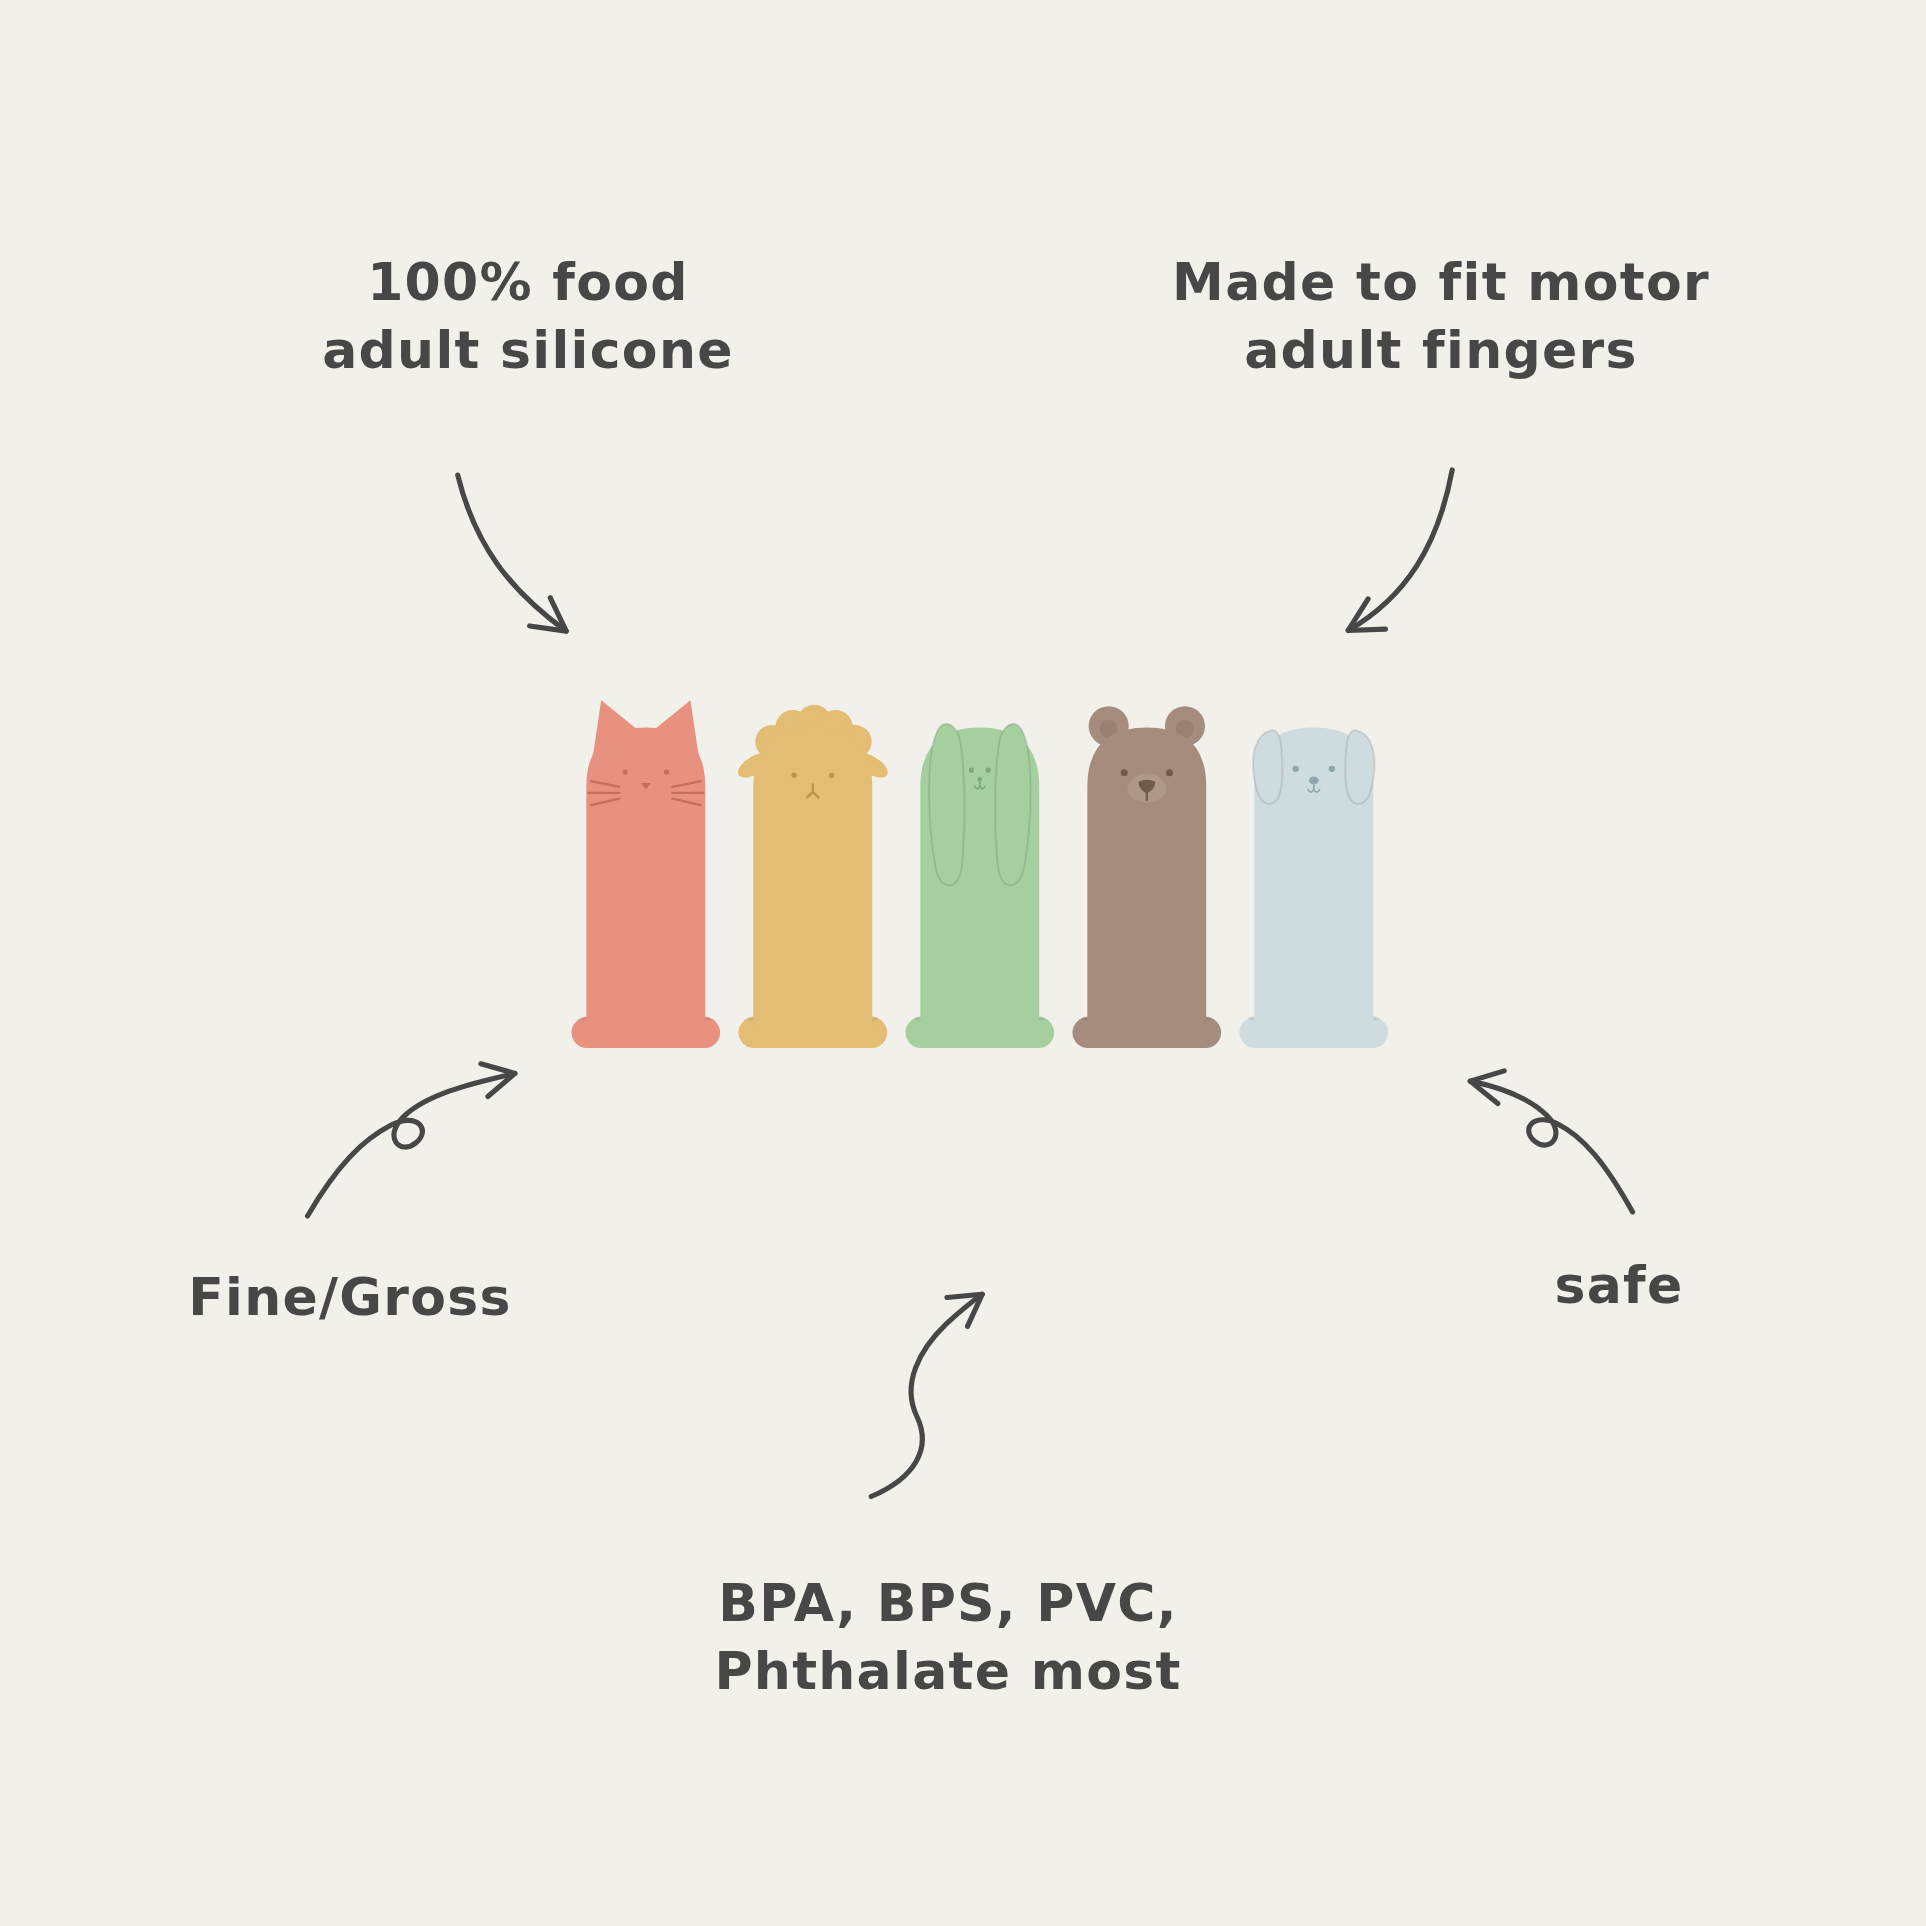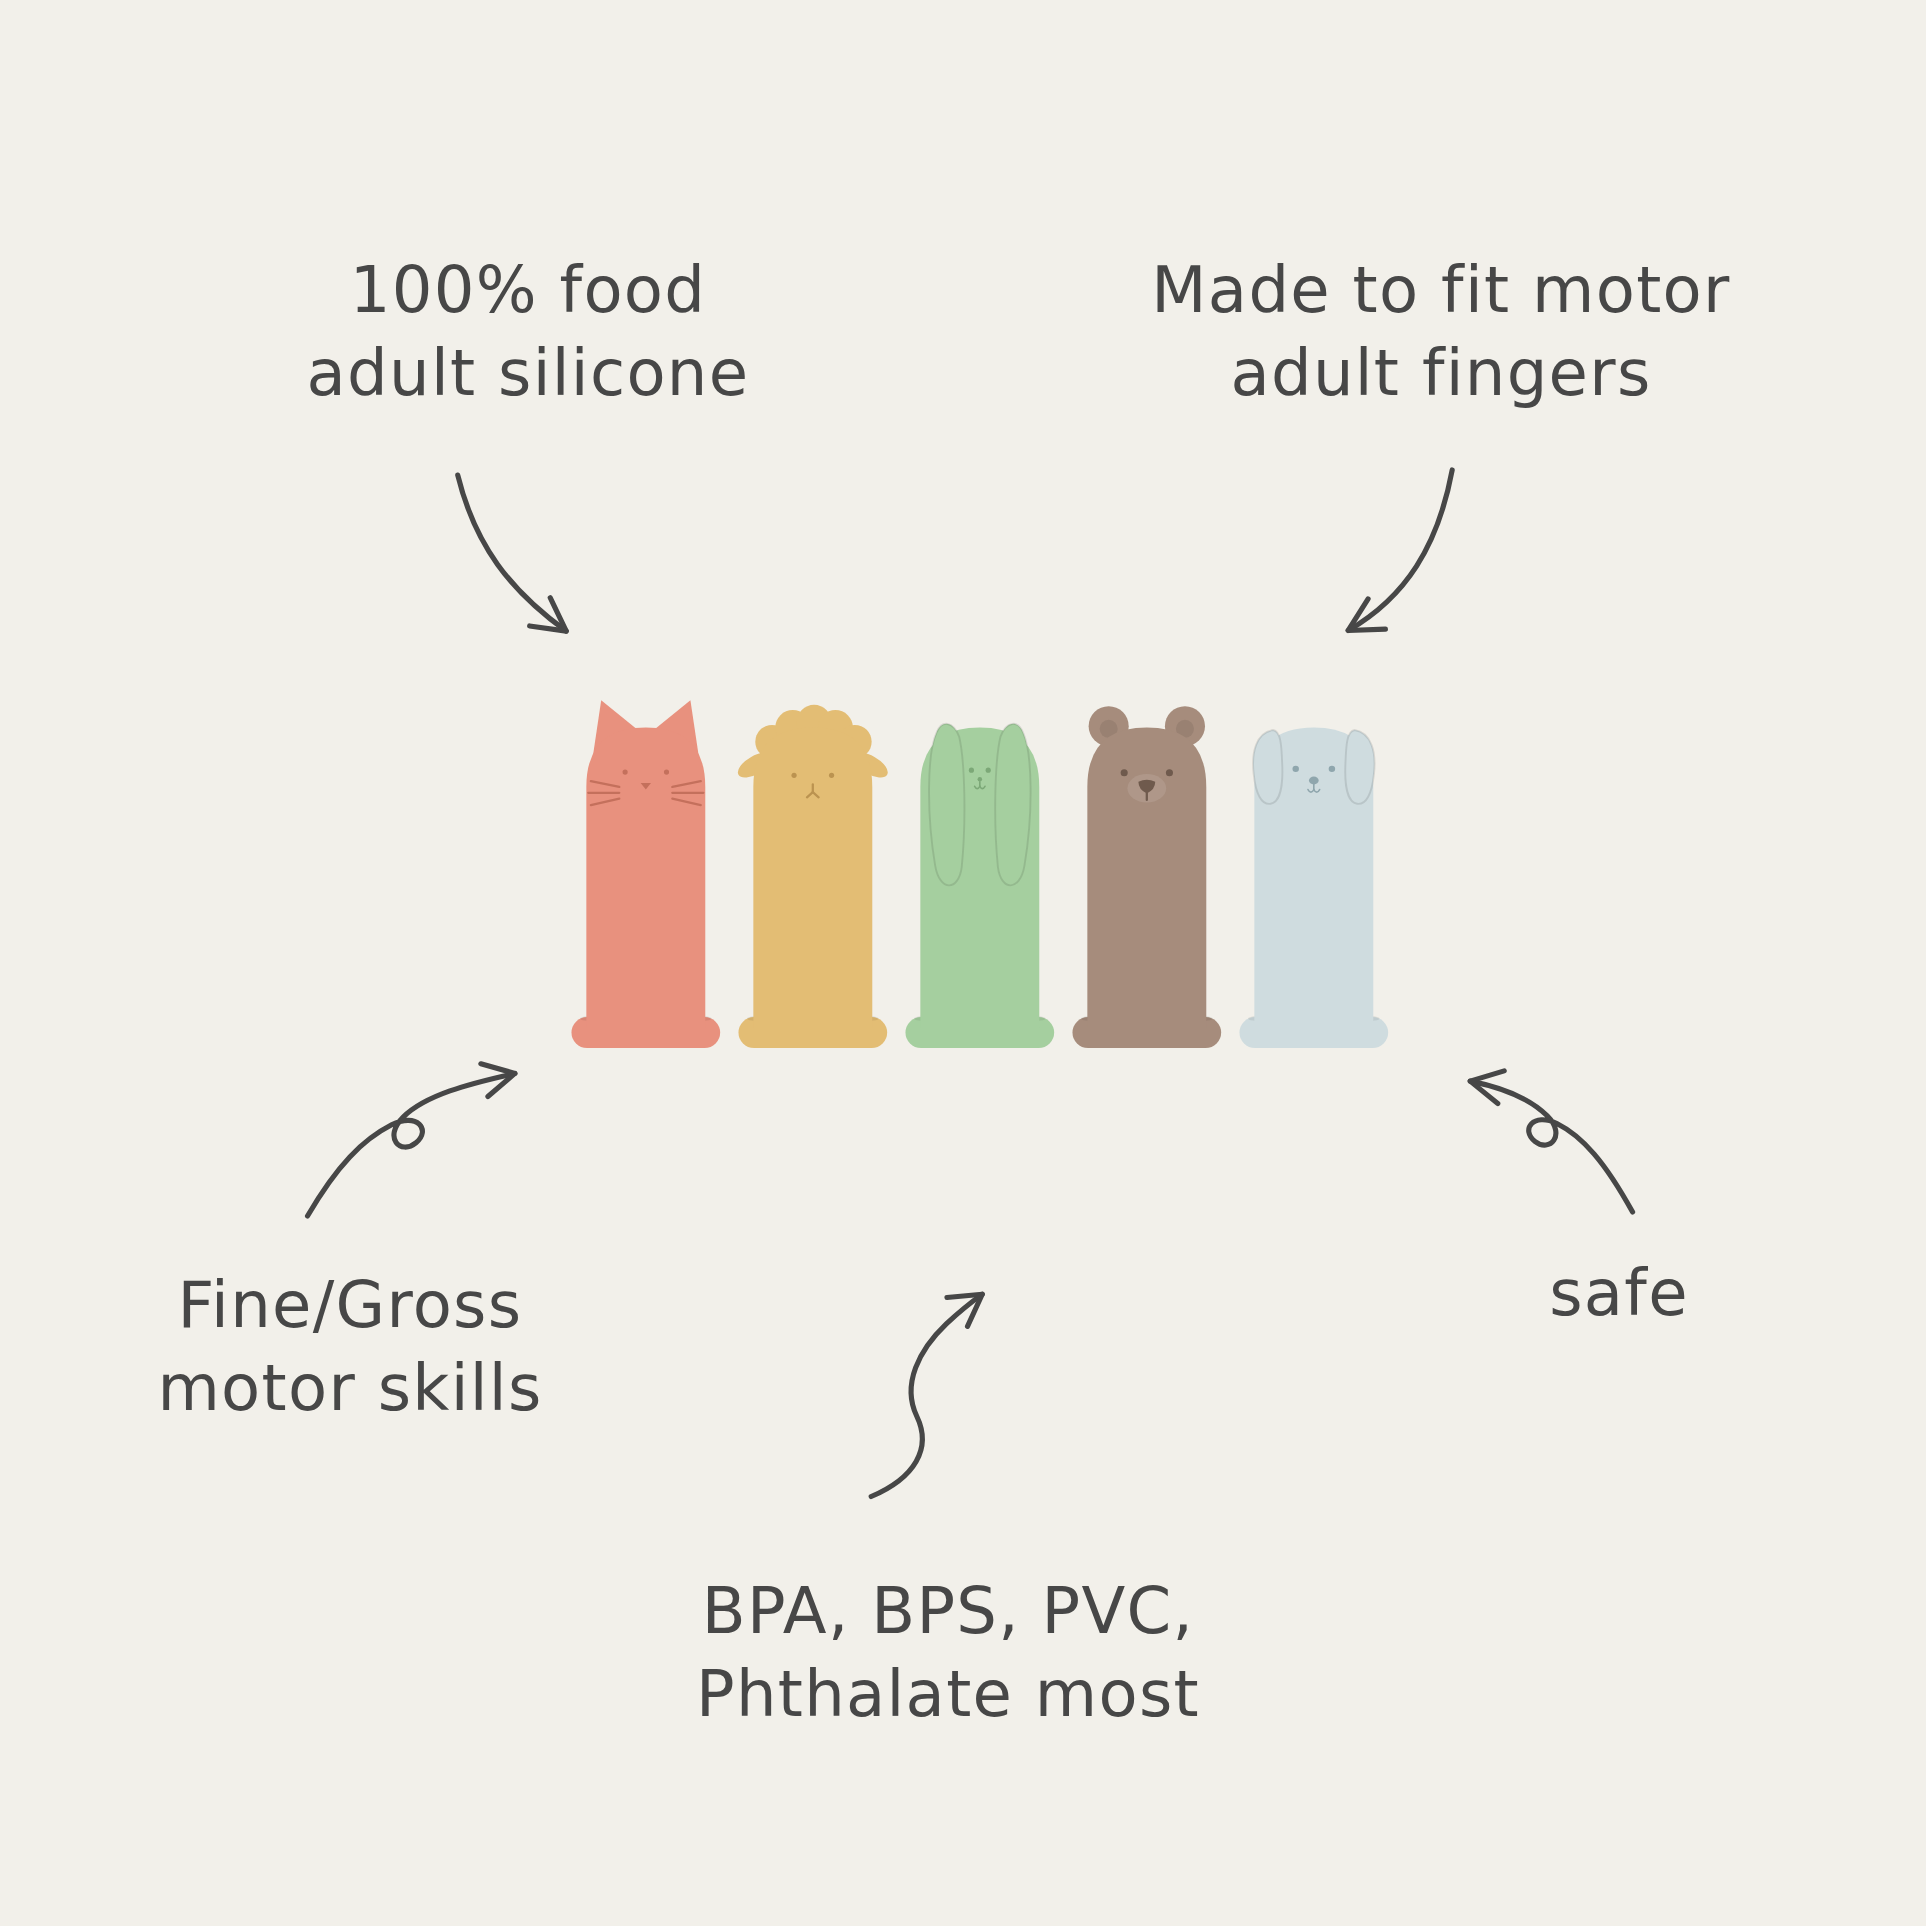--- a/index.html
+++ b/index.html
@@ -6,24 +6,24 @@
   .canvas {
     position: relative;
     width: 1926px;
     height: 1926px;
     overflow: hidden;
     font-family: "DejaVu Sans", sans-serif;
   }
   .label {
     position: absolute;
     text-align: center;
-    font-size: 64px;
+    font-size: 52px;
     line-height: 1.3;
     letter-spacing: 1.3px;
-    font-weight: 400;
+    font-weight: 700;
   }
   .arrows {
     position: absolute;
     left: 0; top: 0;
     width: 1926px;
     height: 1926px;
     pointer-events: none;
   }
   .puppets {
     position: absolute;
@@ -47,21 +47,20 @@
       <div>adult silicone</div>
     </div>
 
     <div class="label" style="left:1120px;top:249px;width:642px;">
       <div>Made to fit motor</div>
       <div>adult fingers</div>
     </div>
 
     <div class="label" style="left:93px;top:1264px;width:514px;">
       <div>Fine/Gross</div>
-      <div>motor skills</div>
     </div>
 
     <div class="label" style="left:1362px;top:1252px;width:514px;">
       <div>safe</div>
     </div>
 
     <div class="label" style="left:627px;top:1570px;width:642px;">
       <div>BPA, BPS, PVC,</div>
       <div>Phthalate most</div>
     </div>

